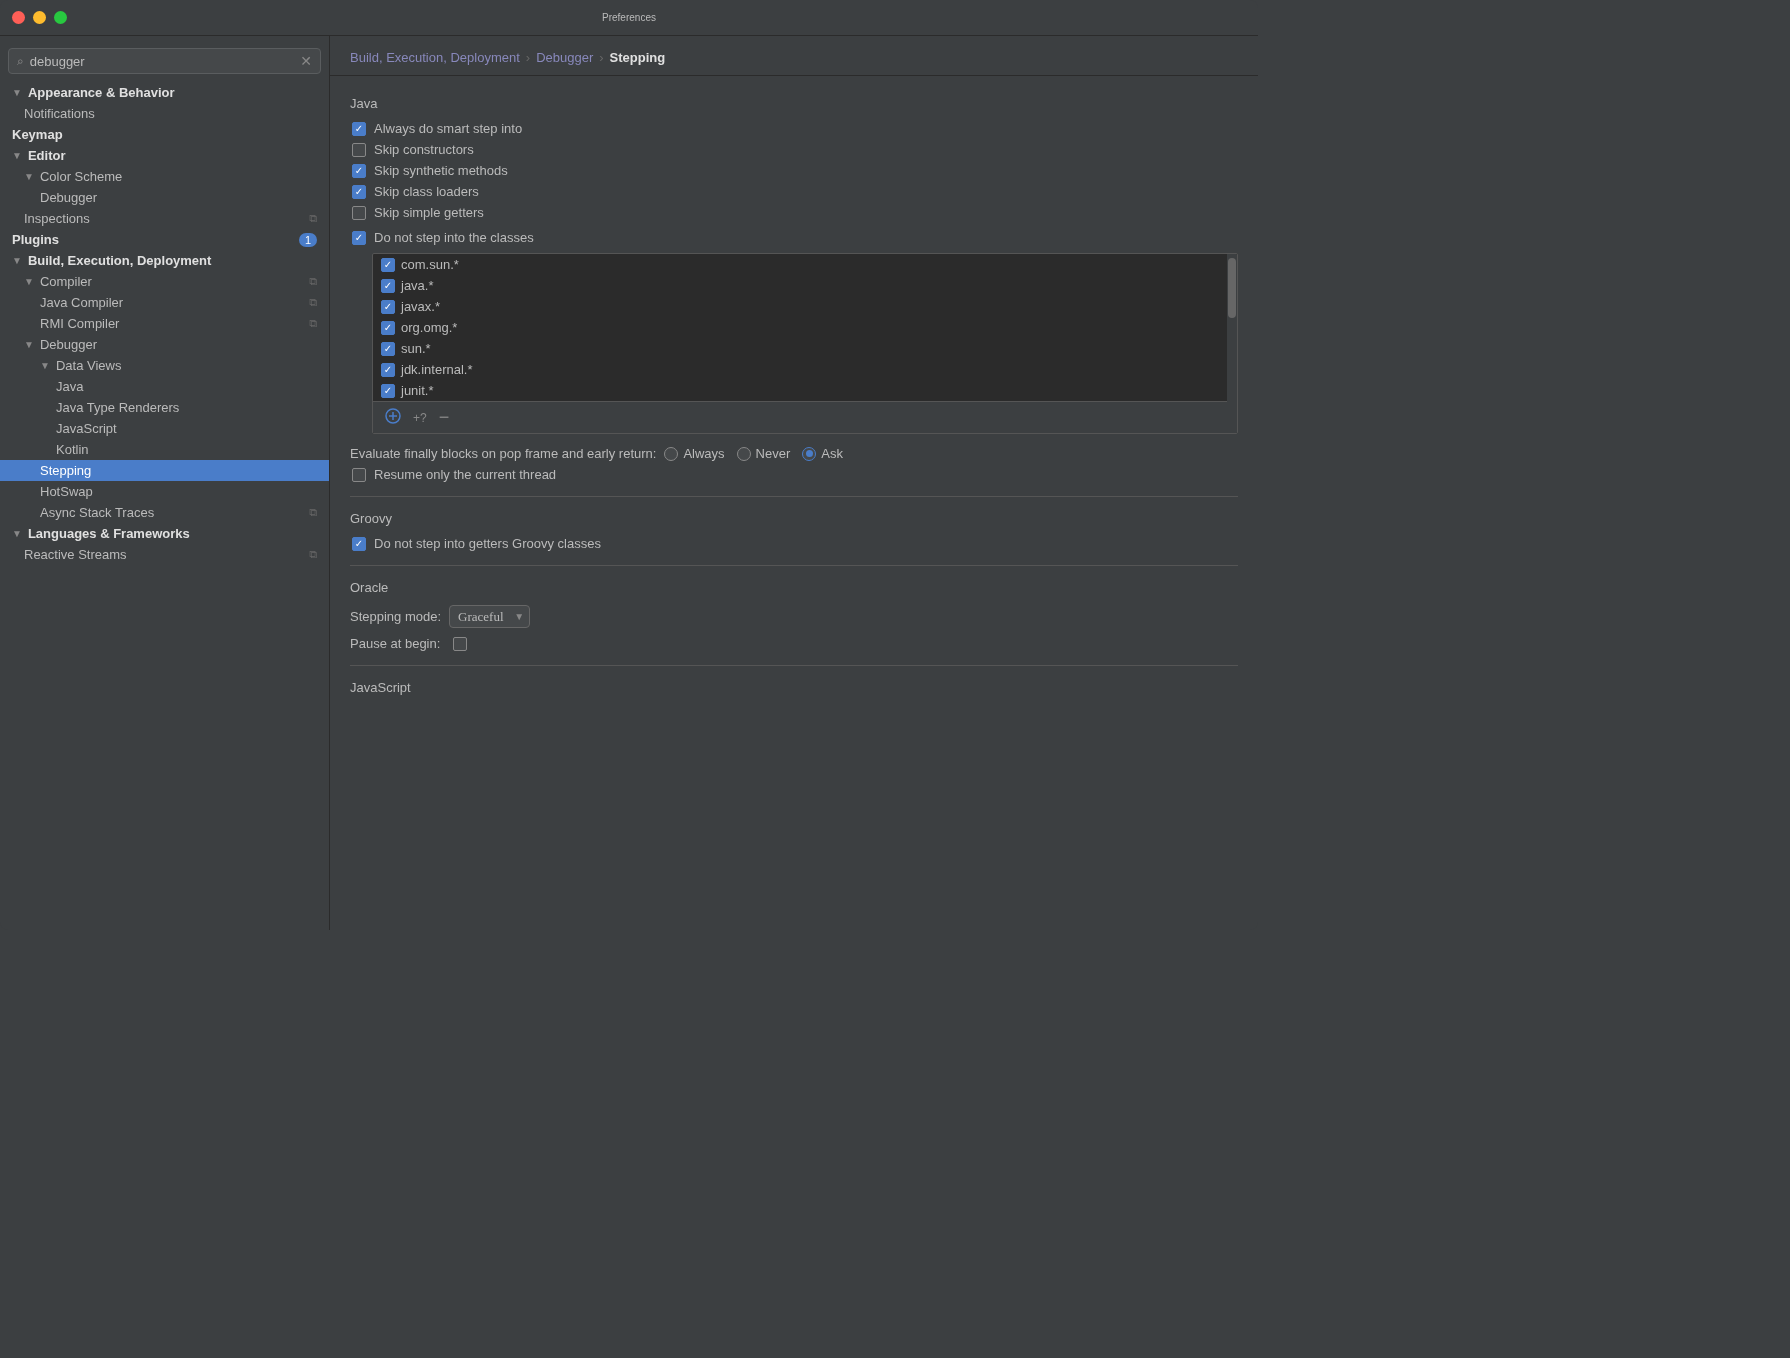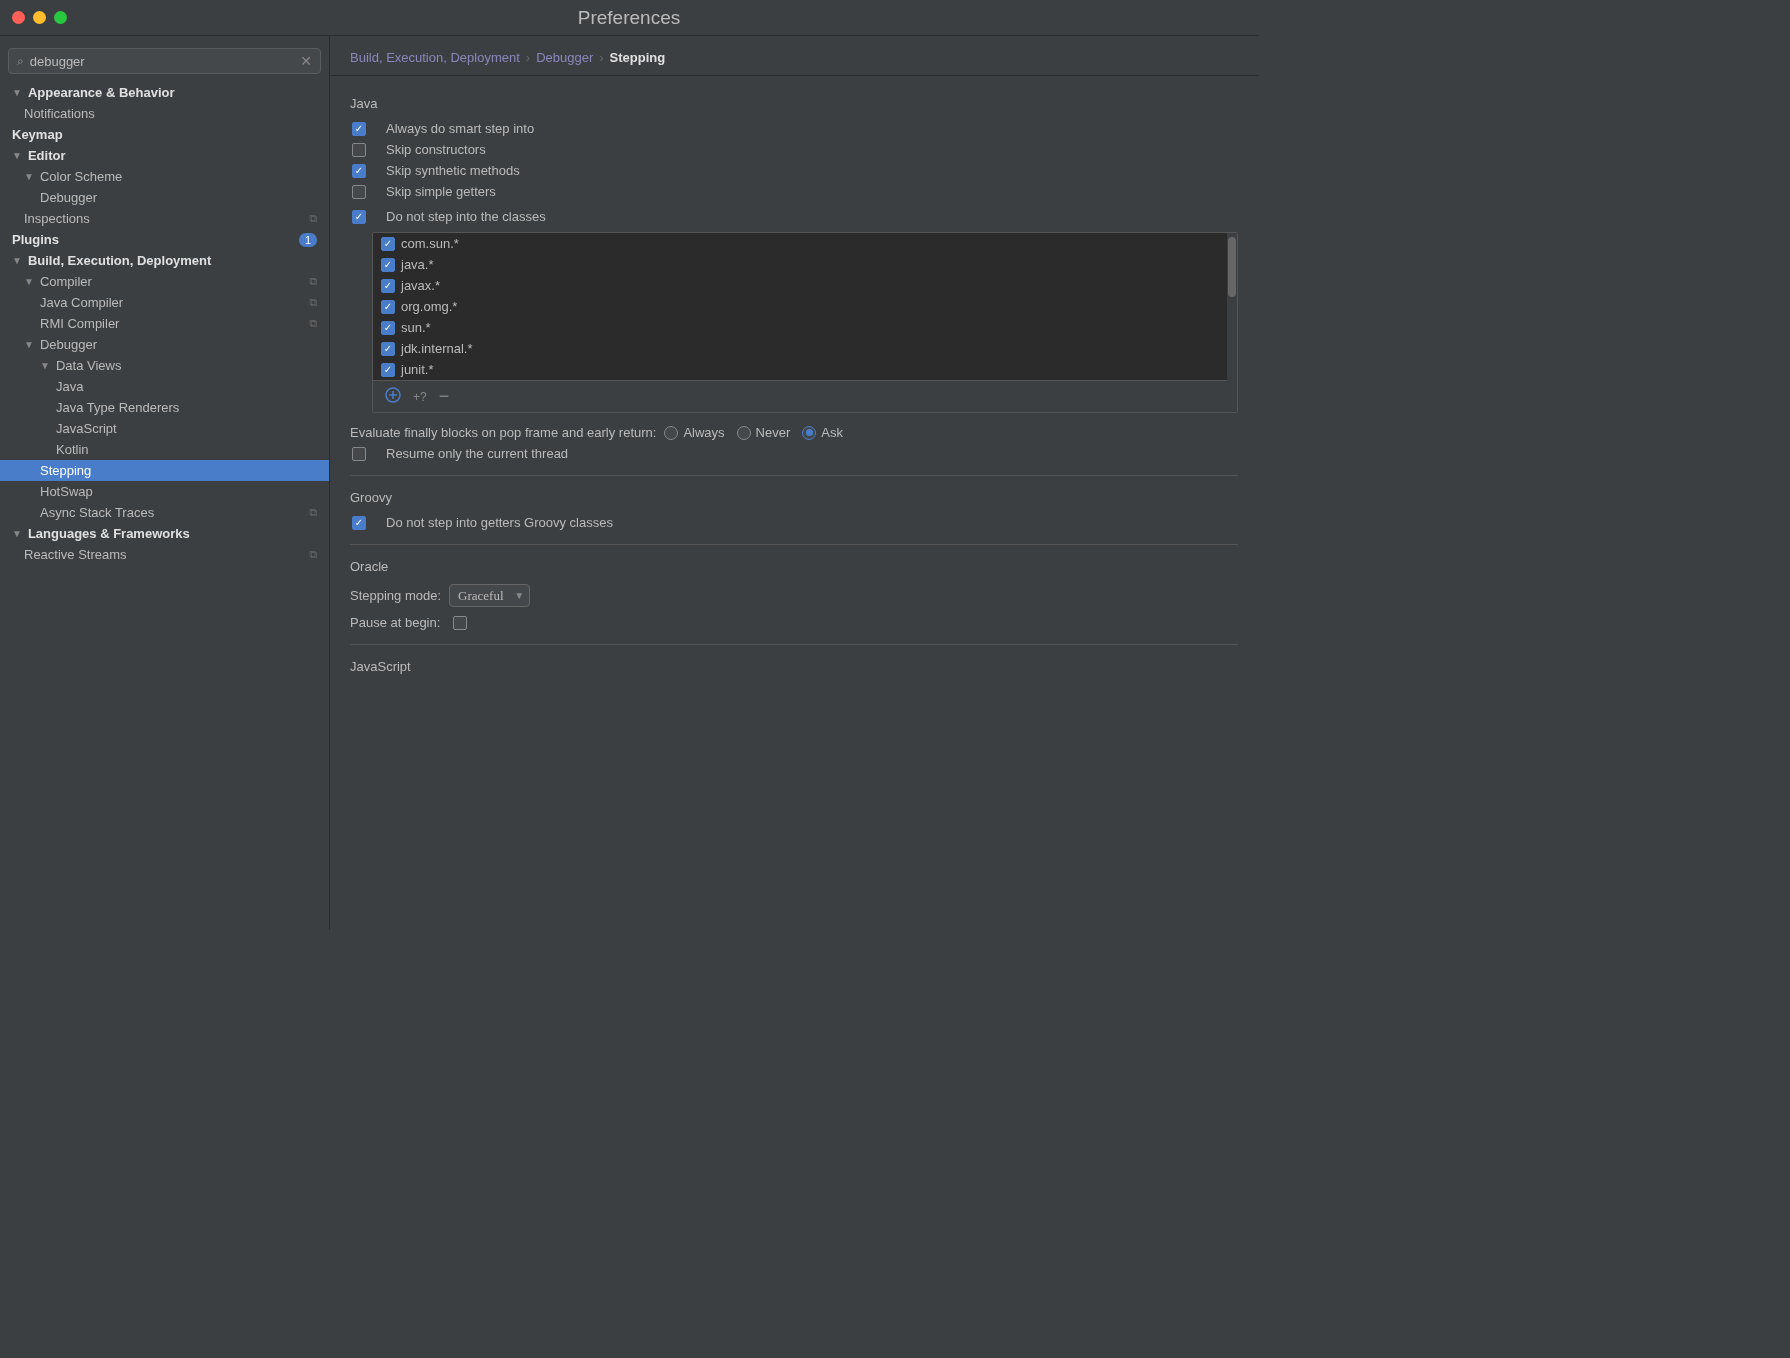--- a/index.html
+++ b/index.html
@@ -31,21 +31,21 @@
     .traffic-light {
       width: 13px;
       height: 13px;
       border-radius: 50%;
     }
     .tl-close { background: #ff5f57; }
     .tl-minimize { background: #febc2e; }
     .tl-maximize { background: #28c840; }
     .title-text {
       color: #bbbbbb;
-      font-size: 19px;
+      font-size: 10px;
     }
     .main-layout {
       display: flex;
       height: calc(930px - 36px);
     }
     
     .sidebar {
       width: 330px;
       background: #3c3f41;
       border-right: 1px solid #2b2b2b;
@@ -145,21 +145,21 @@
     .section-title {
       font-size: 13px;
       color: #bbbbbb;
       margin-bottom: 10px;
       margin-top: 4px;
     }
 
     .option-row {
       display: flex;
       align-items: center;
-      gap: 20px;
+      gap: 8px;
       margin-bottom: 6px;
       padding-left: 2px;
     }
 
     .checkbox-custom {
       width: 14px;
       height: 14px;
       border: 1px solid #888;
       border-radius: 2px;
       background: #45484a;
@@ -474,20 +474,24 @@
       <div class="option-row">
         <div class="checkbox-custom"></div>
         <span class="option-label">Skip constructors</span>
       </div>
 
       <div class="option-row">
         <div class="checkbox-custom checked"></div>
         <span class="option-label">Skip synthetic methods</span>
       </div>
 
+      <div class="option-row">
+        <div class="checkbox-custom checked"></div>
+        <span class="option-label">Skip class loaders</span>
+      </div>
 
       <div class="option-row">
         <div class="checkbox-custom"></div>
         <span class="option-label">Skip simple getters</span>
       </div>
 
       <div class="option-row" style="margin-top:10px;">
         <div class="checkbox-custom checked"></div>
         <span class="option-label">Do not step into the classes</span>
       </div>

